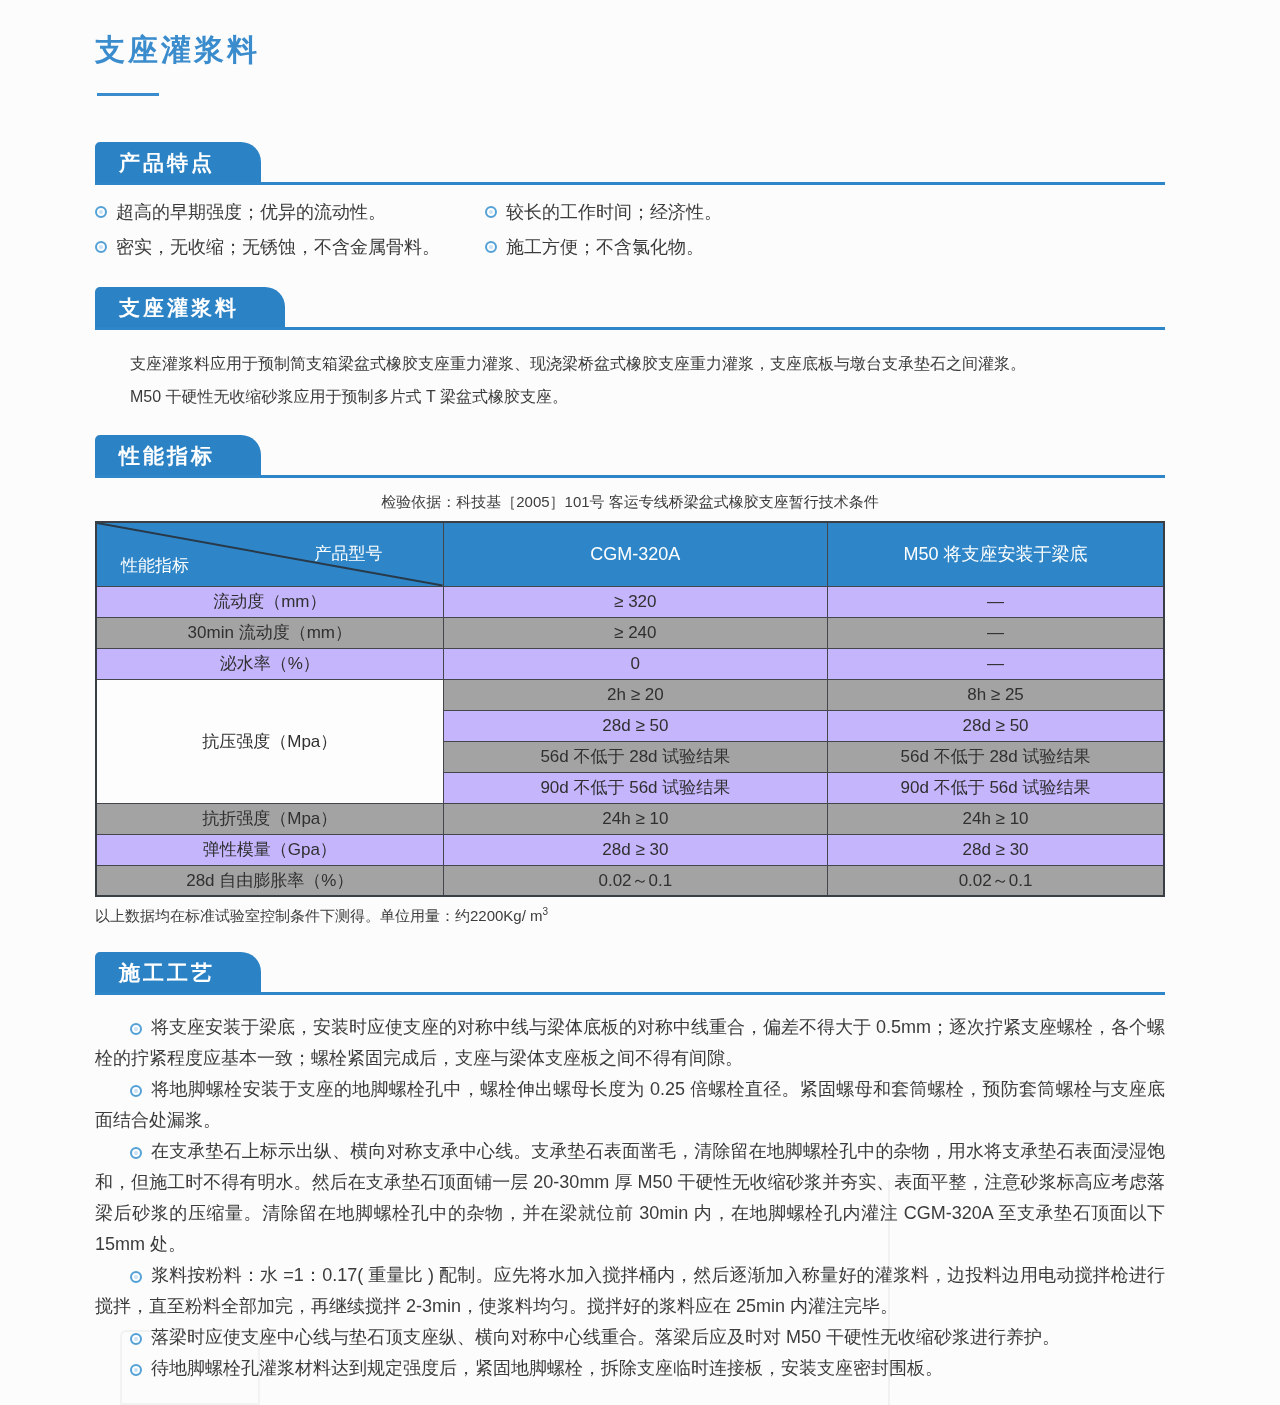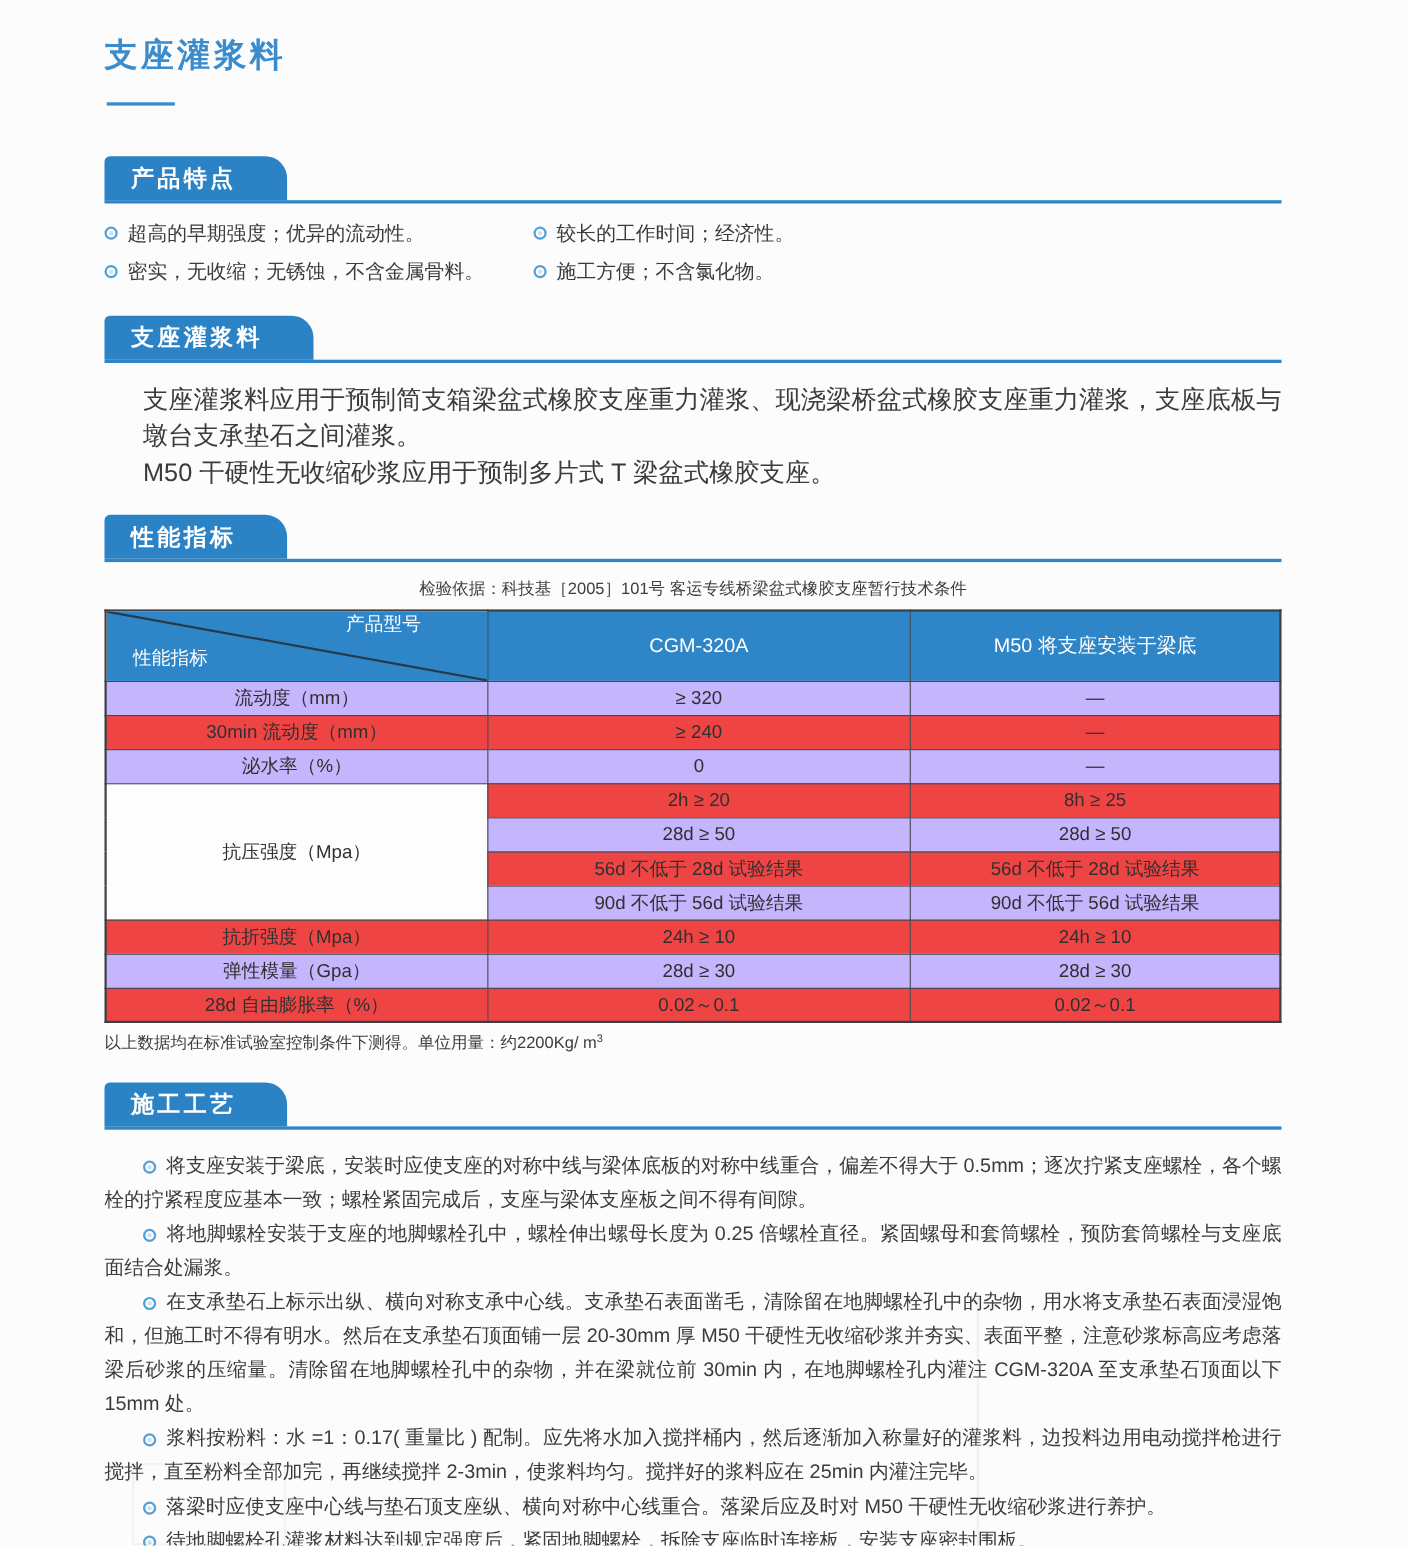--- a/index.html
+++ b/index.html
@@ -64,21 +64,21 @@
     margin-top: 15px;
     display: grid;
     grid-template-columns: 390px 1fr;
     row-gap: 11px;
     font-size: 18px;
   }
   .feature { display: flex; align-items: center; }
 
   
   .sec-application { margin-top: 28px; }
-  .app-lines { margin: 17px 0 0 35px; font-size: 23px; line-height: 33px; text-align: justify; }
+  .app-lines { margin: 17px 0 0 35px; font-size: 16px; line-height: 33px; text-align: justify; }
 
   
   .sec-performance { margin-top: 22px; }
   .basis-note { margin-top: 15px; text-align: center; font-size: 15px; color: #3d3d3d; }
 
   table.perf {
     margin-top: 9px;
     width: 100%;
     border-collapse: collapse;
     table-layout: fixed;
@@ -94,24 +94,24 @@
   }
   table.perf { border: 2px solid #3a3f45; }
   table.perf tr.thead th {
     background: #2e86c8;
     color: #ffffff;
     font-size: 18px;
     height: 64px;
   }
   th.corner { position: relative; padding: 0; }
   th.corner svg { position: absolute; left: 0; top: 0; width: 100%; height: 100%; }
-  .corner-top { position: absolute; top: 0; right: 60px; font-size: 17px; }
+  .corner-top { position: absolute; top: 19px; right: 60px; font-size: 17px; }
   .corner-bottom { position: absolute; bottom: 9px; left: 24px; font-size: 17px; }
   .row-gray td { background: #c4b5fd; }
-  .row-white td { background: #ef4444; }
+  .row-white td { background: #a3a3a3; }
   td.group-label { background: #fdfdfd !important; }
   .col-label { width: 32.5%; }
   .col-c1 { width: 36%; }
   .col-c2 { width: 31.5%; }
 
   .footnote { margin-top: 9px; font-size: 15px; color: #3d3d3d; }
   .footnote sup { font-size: 10px; }
 
   
   .sec-construction { margin-top: 26px; }

